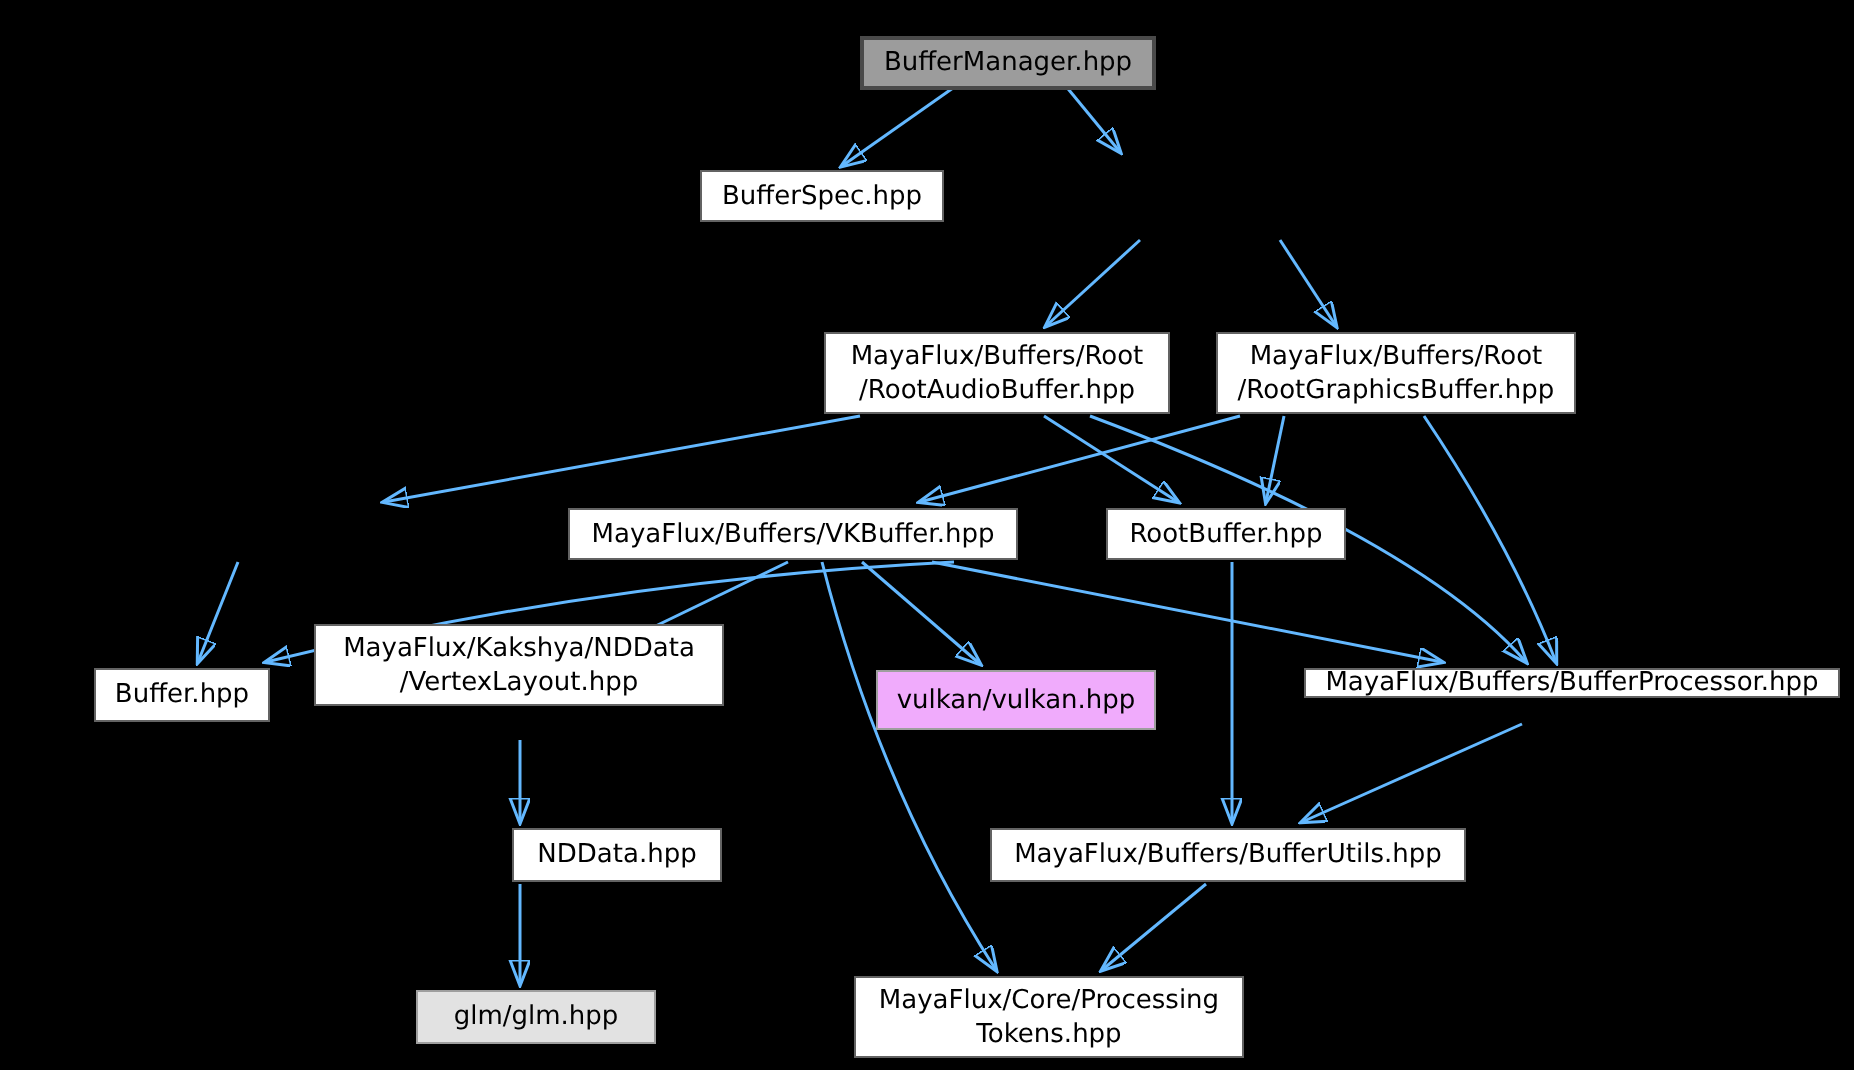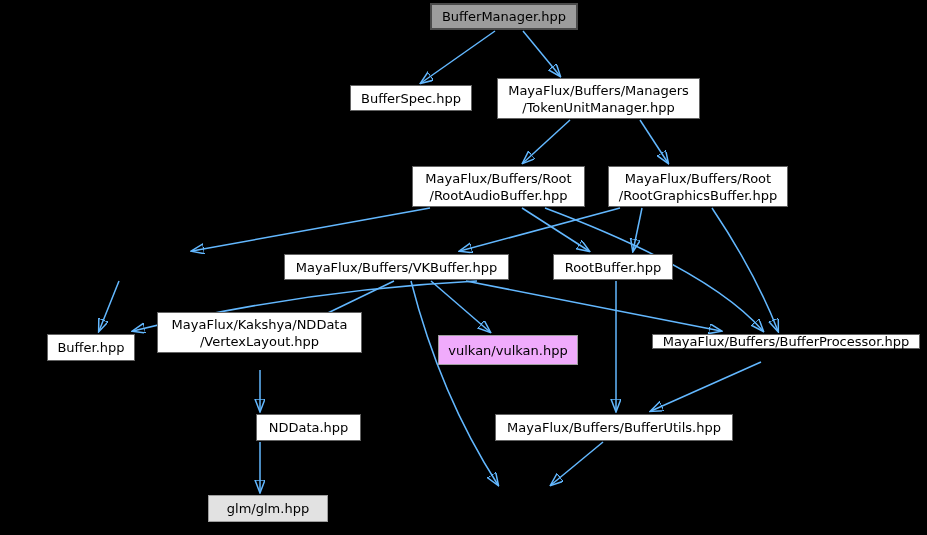--- a/index.html
+++ b/index.html
@@ -13,21 +13,21 @@
   #nodes-layer { position:absolute; left:0; top:0; width:100%; height:100%; z-index:2; }
   .node {
     position:absolute; box-sizing:border-box;
     border:1px solid #666;
     background:#fff; color:#000;
     font-size:13px; line-height:17px;
     display:flex; align-items:center; justify-content:center;
     text-align:center; white-space:pre-line;
     cursor:default;
   }
-  .node.current { border-width:2px; }
+  .node.current { border-width:2px;margin-top:15px; }
 </style>
 </head>
 <body>
 
 <div id="stage" style="background: rgb(0, 0, 0); --edge: #63b8ff;">
   <svg id="edges-layer" width="927" height="535" viewBox="0 0 927 535" xmlns="http://www.w3.org/2000/svg">
     <defs>
       <marker id="arrow" markerUnits="userSpaceOnUse" markerWidth="14" markerHeight="11" refX="12" refY="5" orient="auto">
         <path id="arrowhead-path" d="M0,0 L13,5 L0,10 z" fill="#63b8ff"></path>
       </marker>
@@ -50,30 +50,30 @@
       <path d="M411,281 Q440,395 498,485" marker-end="url(#arrow)"></path>
       <path d="M616,281 L616,411" marker-end="url(#arrow)"></path>
       <path d="M761,362 L651,411" marker-end="url(#arrow)"></path>
       <path d="M260,370 L260,411" marker-end="url(#arrow)"></path>
       <path d="M260,442 L260,492" marker-end="url(#arrow)"></path>
       <path d="M603,442 L551,485" marker-end="url(#arrow)"></path>
     </svg>
   <div id="nodes-layer">
       <div class="node current" style="left: 430px; top: 3px; width: 148px; height: 27px; background: rgb(156, 156, 156); border-color: rgb(74, 74, 74);">BufferManager.hpp</div>
       <div class="node internal" style="left: 350px; top: 85px; width: 122px; height: 26px; background: rgb(255, 255, 255); border-color: rgb(99, 99, 99);">BufferSpec.hpp</div>
-      <div class="node internal" style="left: 497px; top: 78px; width: 203px; height: 41px; background: rgb(255, 255, 255); border-color: rgb(99, 99, 99);">MayaFlux/Buffers/Managers
-/TokenUnitManager.hpp</div>
       <div class="node internal" style="left: 412px; top: 166px; width: 173px; height: 41px; background: rgb(255, 255, 255); border-color: rgb(99, 99, 99);">MayaFlux/Buffers/Root
 /RootAudioBuffer.hpp</div>
       <div class="node internal" style="left: 608px; top: 166px; width: 180px; height: 41px; background: rgb(255, 255, 255); border-color: rgb(99, 99, 99);">MayaFlux/Buffers/Root
 /RootGraphicsBuffer.hpp</div>
       <div class="node internal" style="left: 284px; top: 254px; width: 225px; height: 26px; background: rgb(255, 255, 255); border-color: rgb(99, 99, 99);">MayaFlux/Buffers/VKBuffer.hpp</div>
       <div class="node internal" style="left: 47px; top: 334px; width: 88px; height: 27px; background: rgb(255, 255, 255); border-color: rgb(99, 99, 99);">Buffer.hpp</div>
       <div class="node internal" style="left: 553px; top: 254px; width: 120px; height: 26px; background: rgb(255, 255, 255); border-color: rgb(99, 99, 99);">RootBuffer.hpp</div>
       <div class="node internal" style="left: 157px; top: 312px; width: 205px; height: 41px; background: rgb(255, 255, 255); border-color: rgb(99, 99, 99);">MayaFlux/Kakshya/NDData
 /VertexLayout.hpp</div>
       <div class="node external" style="left: 438px; top: 335px; width: 140px; height: 30px; background: #f0abfc; border-color: rgb(158, 158, 158);">vulkan/vulkan.hpp</div>
       <div class="node internal" style="left: 652px; top: 334px; width: 268px; height: 15px; background: rgb(255, 255, 255); border-color: rgb(99, 99, 99);">MayaFlux/Buffers/BufferProcessor.hpp</div>
       <div class="node internal" style="left: 208px; top: 414px; width: 105px; height: 27px; background: rgb(255, 255, 255); border-color: rgb(99, 99, 99); margin-left: 48px;">NDData.hpp</div>
       <div class="node internal" style="left: 495px; top: 414px; width: 238px; height: 27px; background: rgb(255, 255, 255); border-color: rgb(99, 99, 99);">MayaFlux/Buffers/BufferUtils.hpp</div>
       <div class="node external" style="left: 208px; top: 495px; width: 120px; height: 27px; background: rgb(226, 226, 226); border-color: rgb(158, 158, 158);">glm/glm.hpp</div>
+      <div class="node internal" style="left: 427px; top: 488px; width: 195px; height: 41px; background: rgb(255, 255, 255); border-color: rgb(99, 99, 99);">MayaFlux/Core/Processing
+Tokens.hpp</div>
     </div>
 </div>
 
 </body></html>

